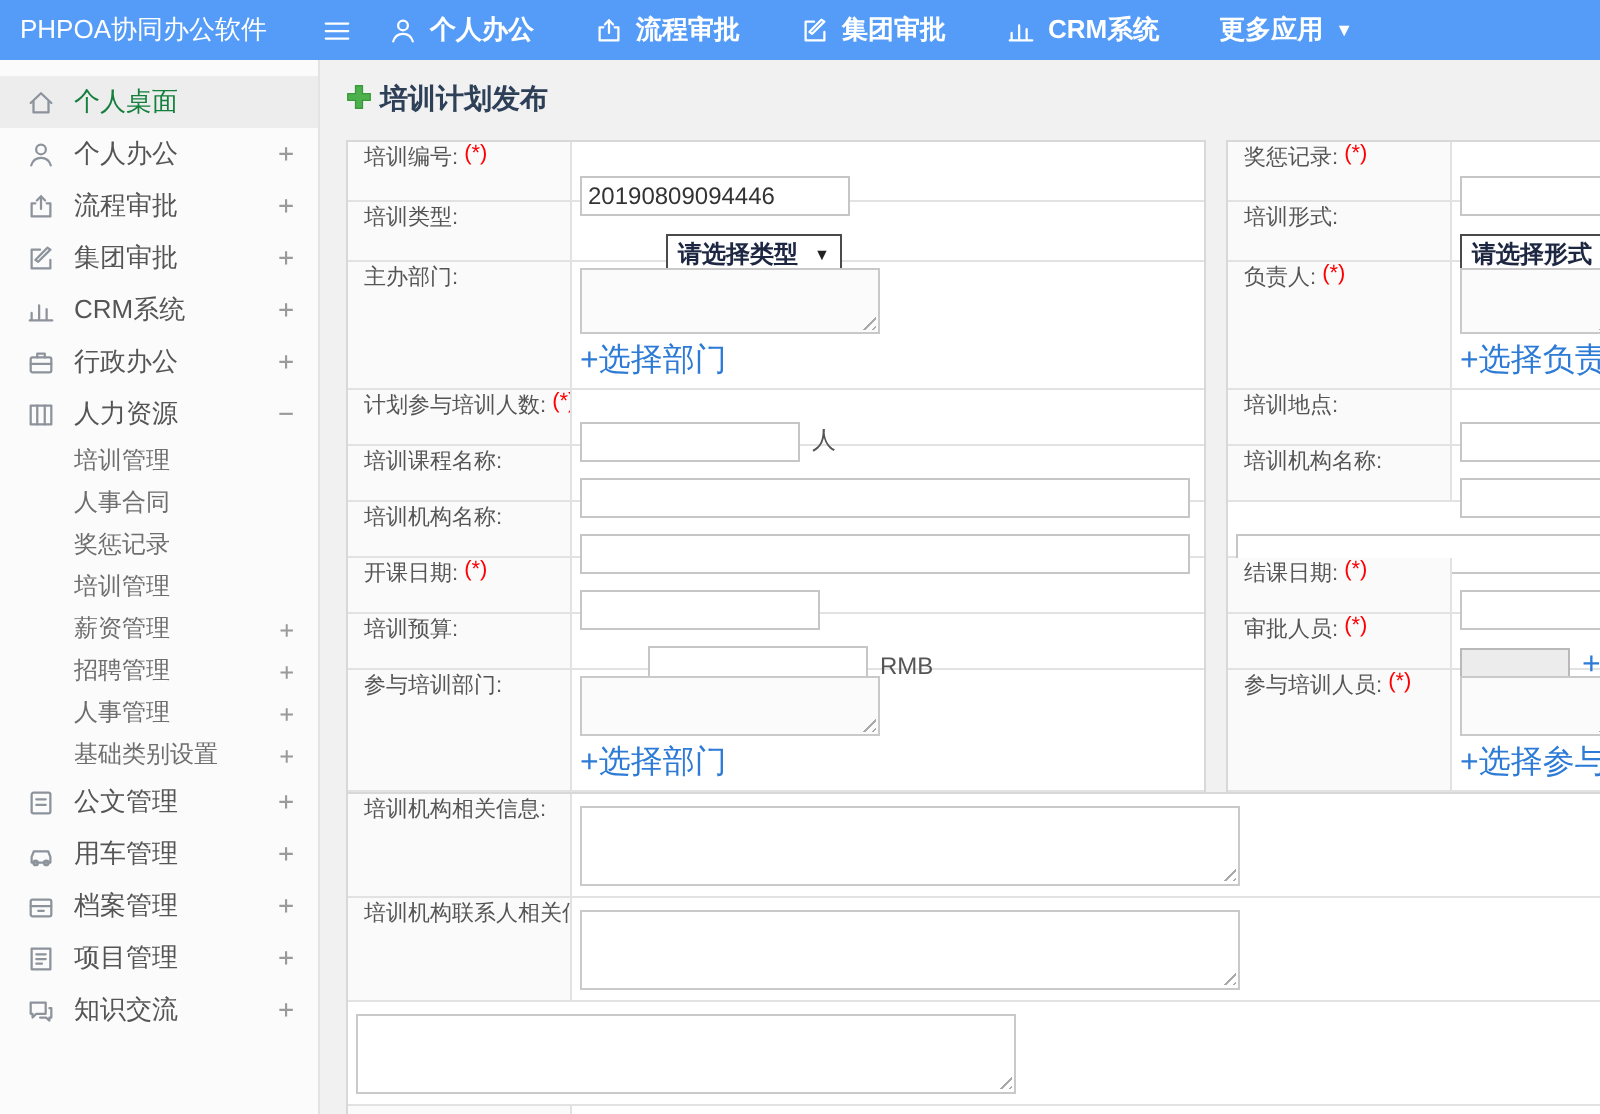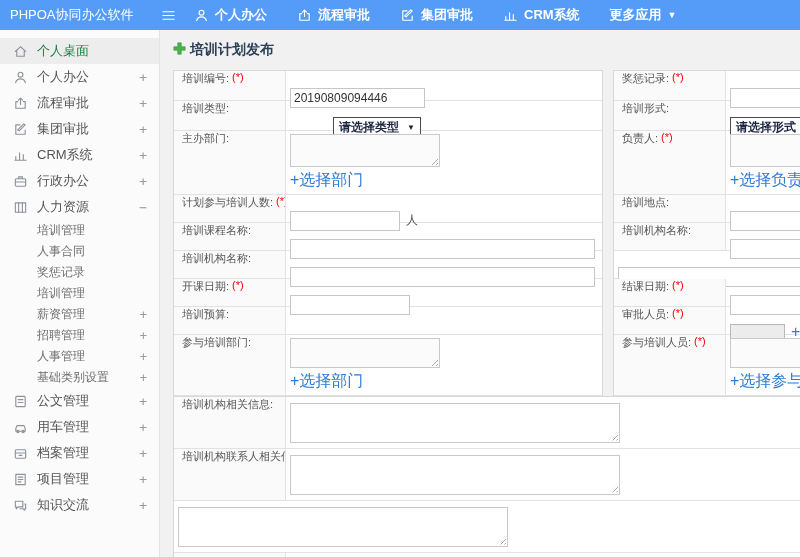--- a/index.html
+++ b/index.html
@@ -328,20 +328,26 @@
             <div class="cell-field">
               <div class="inline">
                 <input class="txt" type="text" style="width: 120px;">
               </div>
             </div>
           </div>
           <div class="frow" style="height: 28px; gap: 34px;">
             <div class="cell-label">
               <span>培训预算:</span>
             </div>
+            <div class="cell-field">
+              <div class="inline">
+                <input class="txt" type="text" style="width: 110px;">
+                <span class="suffix">RMB</span>
+              </div>
+            </div>
           </div>
           <div class="frow" style="height: 61px;">
             <div class="cell-label">
               <span>参与培训部门:</span>
             </div>
             <div class="cell-field">
               <div class="chooser-box rs wide"></div>
               <div class="chooser-link">+选择部门</div>
             </div>
           </div>

